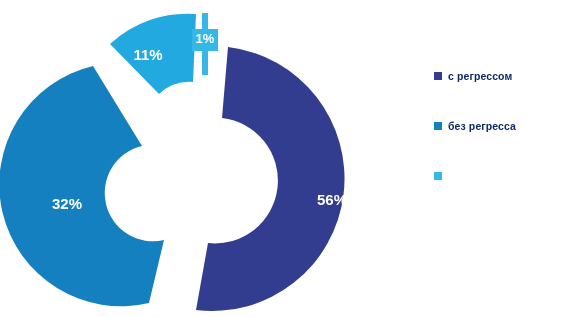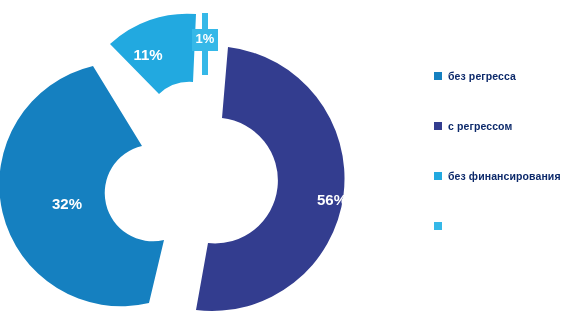--- a/index.html
+++ b/index.html
@@ -101,33 +101,29 @@
       <text class="slice-label slice-label-lg" x="332" y="201">56%</text>
       <text class="slice-label slice-label-lg" x="67" y="205">32%</text>
       <text class="slice-label slice-label-lg" x="148" y="56">11%</text>
       <text class="slice-label slice-label-sm" x="205" y="40">1%</text>
     </svg>
   </div>
 
   <div id="legend">
 
     <div class="legend-item">
-      <span class="legend-swatch" style="background-color: rgb(21, 128, 192);"></span>
-      <span class="legend-text">без регресса</span>
-    </div>
-
-    <div class="legend-item">
       <span class="legend-swatch" style="background-color: rgb(51, 61, 143);"></span>
       <span class="legend-text">с регрессом</span>
     </div>
 
     <div class="legend-item">
-      <span class="legend-swatch" style="background-color: rgb(34, 169, 224);"></span>
-      <span class="legend-text">без финансирования</span>
+      <span class="legend-swatch" style="background-color: rgb(21, 128, 192);"></span>
+      <span class="legend-text">без регресса</span>
     </div>
+
 
     <div class="legend-item">
       <span class="legend-swatch" style="background-color: rgb(53, 184, 232);"></span>
     </div>
 
   </div>
 
 </div>
 
 </body></html>

